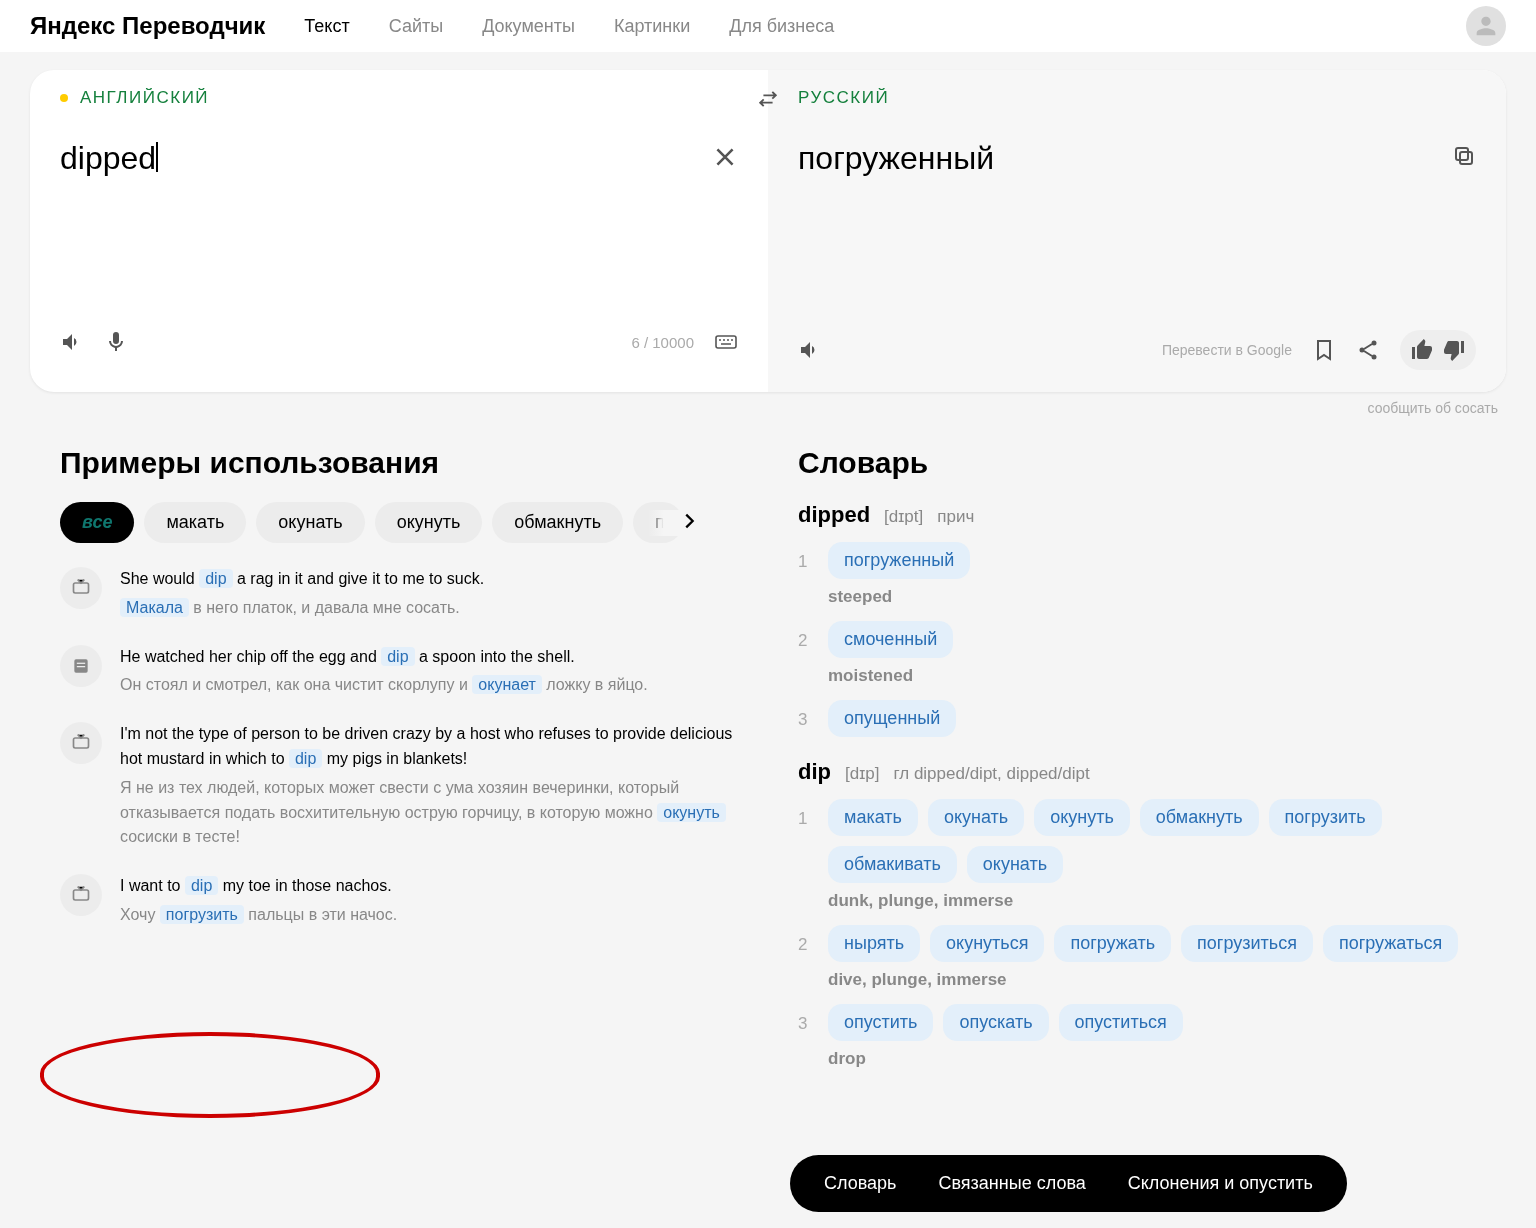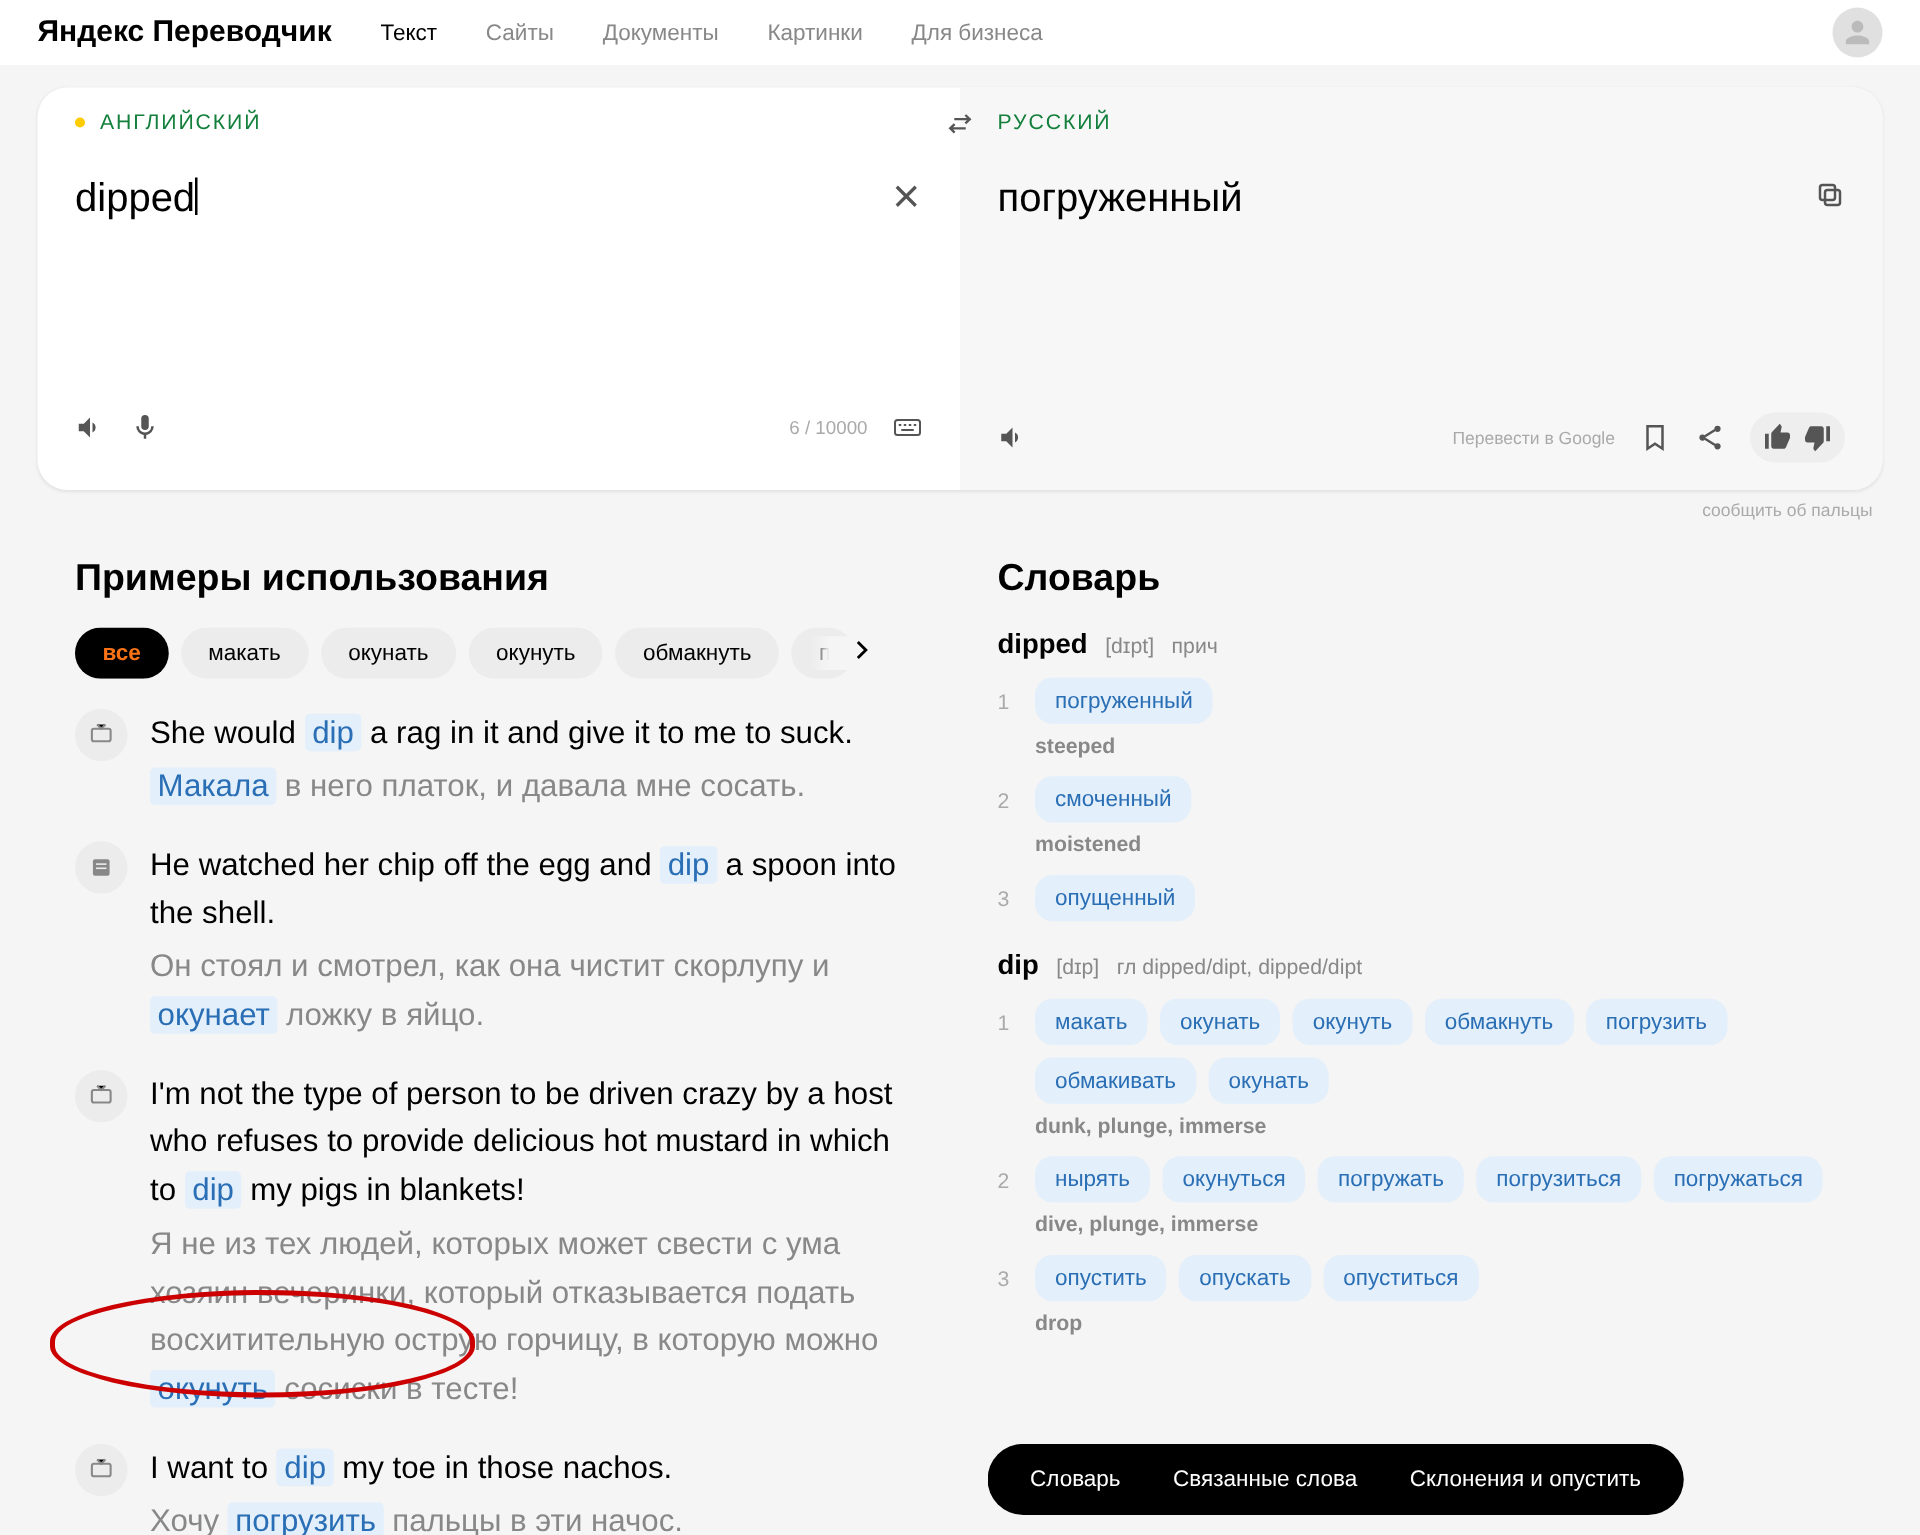--- a/index.html
+++ b/index.html
@@ -31,25 +31,25 @@
 .spacer { flex: 1; }
 .char-count { color: #aaa; font-size: 15px; }
 .ext-link { color: #aaa; font-size: 14px; }
 .feedback { display: flex; gap: 8px; background: #eee; border-radius: 32px; padding: 8px 10px; }
 .report { text-align: right; color: #aaa; font-size: 14px; margin-top: 8px; margin-right: 8px; }
 .lower { display: flex; gap: 60px; margin-top: 30px; padding: 0 30px; }
 .col { flex: 1; }
 .section-title { font-size: 30px; font-weight: 700; margin-bottom: 22px; }
 .chips { display: flex; gap: 10px; align-items: center; margin-bottom: 24px; overflow: hidden; position: relative; width: 640px; }
 .chip { background: #ececec; border-radius: 24px; padding: 10px 22px; font-size: 18px; white-space: nowrap; cursor: pointer; }
-.chip.active { background: #000; color: #f97316; font-weight: 600; }
+.chip.active { background: #000; color: #0f766e; font-weight: 600; font-style: italic; }
 .chips .more { position: absolute; right: 0; background: linear-gradient(to right, transparent, #f5f5f5 30%); padding-left: 30px; }
 .example { display: flex; gap: 18px; margin-bottom: 24px; }
 .ex-icon { width: 42px; height: 42px; border-radius: 50%; background: #ececec; display: flex; align-items: center; justify-content: center; flex-shrink: 0; color: #888; }
-.ex-text { flex: 1; font-size: 25px; line-height: 1.55; }
+.ex-text { flex: 1; font-size: 16px; line-height: 1.55; }
 .ex-text .en { color: #000; }
 .ex-text .ru { color: #888; margin-top: 4px; }
 .hl { background: #e3effa; color: #2a6fb5; padding: 1px 6px; border-radius: 4px; cursor: pointer; }
 .dict-word { display: flex; align-items: baseline; gap: 14px; margin-bottom: 14px; }
 .dict-head { font-size: 22px; font-weight: 700; }
 .dict-ipa { color: #888; font-size: 17px; }
 .dict-pos { color: #888; font-size: 17px; }
 .sense { display: flex; gap: 18px; margin-bottom: 14px; align-items: flex-start; }
 .sense-num { color: #aaa; font-size: 17px; width: 12px; padding-top: 10px; }
 .sense-body { flex: 1; }
@@ -142,21 +142,21 @@
           <svg class="tool-icon" viewBox="0 0 24 24">
               <path fill="currentColor" d="M2 21h3V9H2v12zM22 10c0-1.1-.9-2-2-2h-5.6l.9-4.3v-.3c0-.4-.2-.8-.4-1.1L13.8 1 7.6 7.6C7.2 8 7 8.5 7 9v10c0 1.1.9 2 2 2h8c.8 0 1.5-.5 1.8-1.2l2.9-6.8c.2-.3.3-.6.3-1v-2z"></path>
             </svg>
           <svg class="tool-icon" viewBox="0 0 24 24">
               <path fill="currentColor" d="M22 3h-3v12h3V3zM2 14c0 1.1.9 2 2 2h5.6l-.9 4.3v.3c0 .4.2.8.4 1.1l1.1 1.3 6.2-6.6c.4-.4.6-.9.6-1.4V5c0-1.1-.9-2-2-2H7c-.8 0-1.5.5-1.8 1.2L2.3 11c-.2.3-.3.6-.3 1v2z"></path>
             </svg>
         </div>
       </div>
     </div>
   </div>
-  <div class="report">сообщить об пальцы</div>
+  <div class="report">сообщить об сосать</div>
 
   <div class="lower">
     <div class="col">
       <h2 class="section-title">Примеры использования</h2>
       <div class="chips">
         <span class="chip active">все</span>
         <span class="chip">макать</span>
         <span class="chip">окунать</span>
         <span class="chip">окунуть</span>
         <span class="chip">обмакнуть</span>

